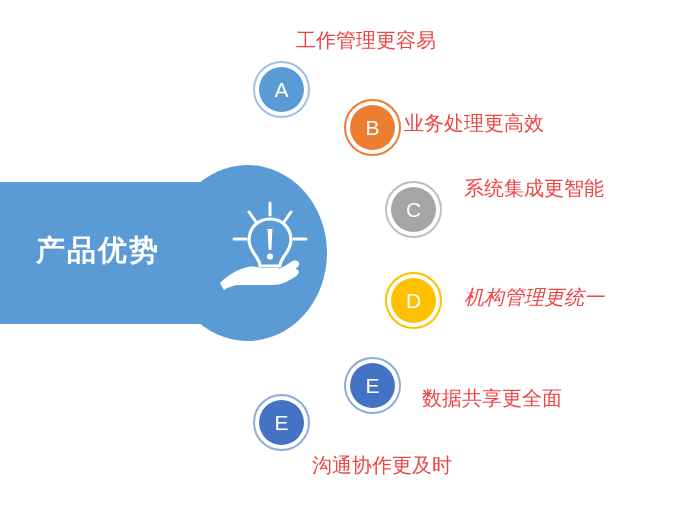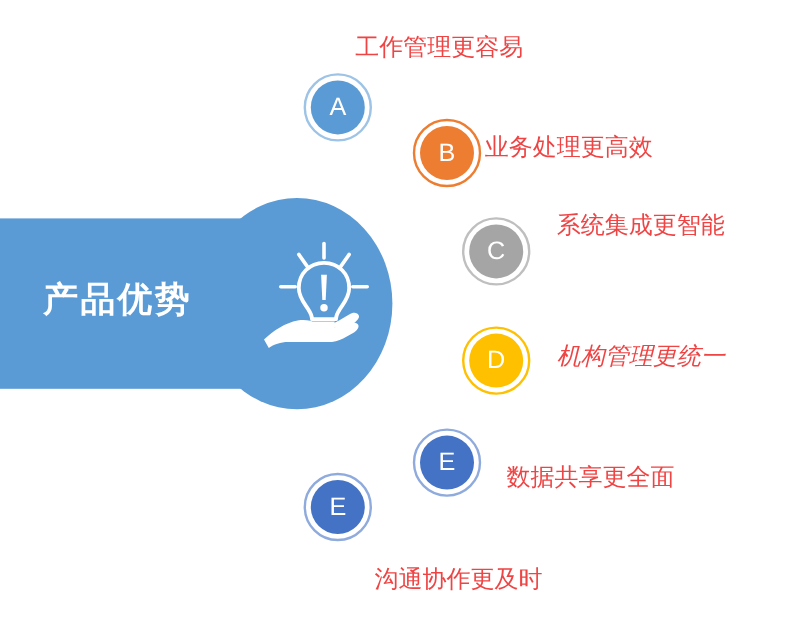--- a/index.html
+++ b/index.html
@@ -178,16 +178,16 @@
           <span class="letter">E</span>
         </div>
       </div>
       <div class="label" style="left: 422px; top: 371px; margin-top: 17px;">数据共享更全面</div>
       <div class="node" style="left: 253px; top: 394px;">
         <div class="ring" style="border-color: rgb(143, 170, 220);"></div>
         <div class="core" style="background: rgb(68, 114, 196);">
           <span class="letter">E</span>
         </div>
       </div>
-      <div class="label" style="left: 312px; top: 473px;">沟通协作更及时</div>
+      <div class="label" style="left: 312px; top: 455px;">沟通协作更及时</div>
     </div>
 
 </div>
 
 </body></html>

